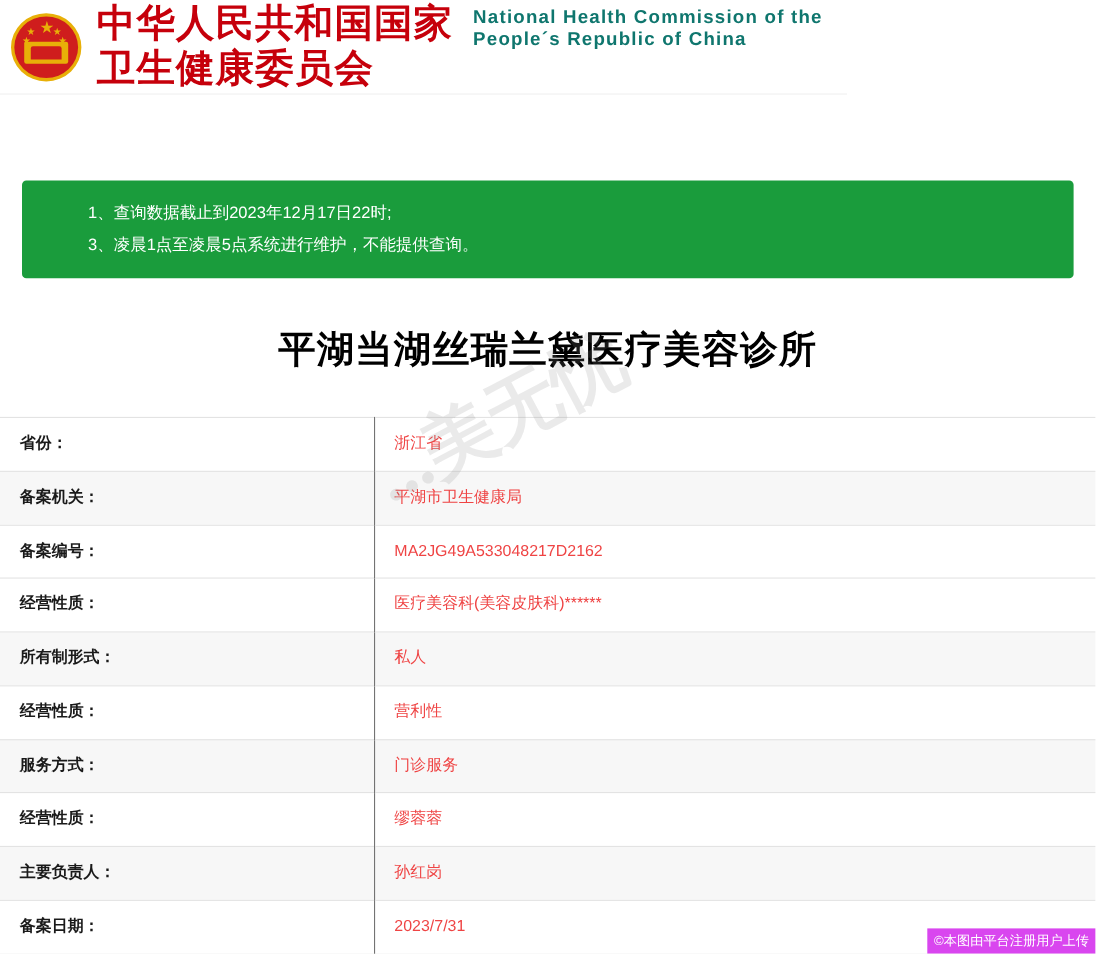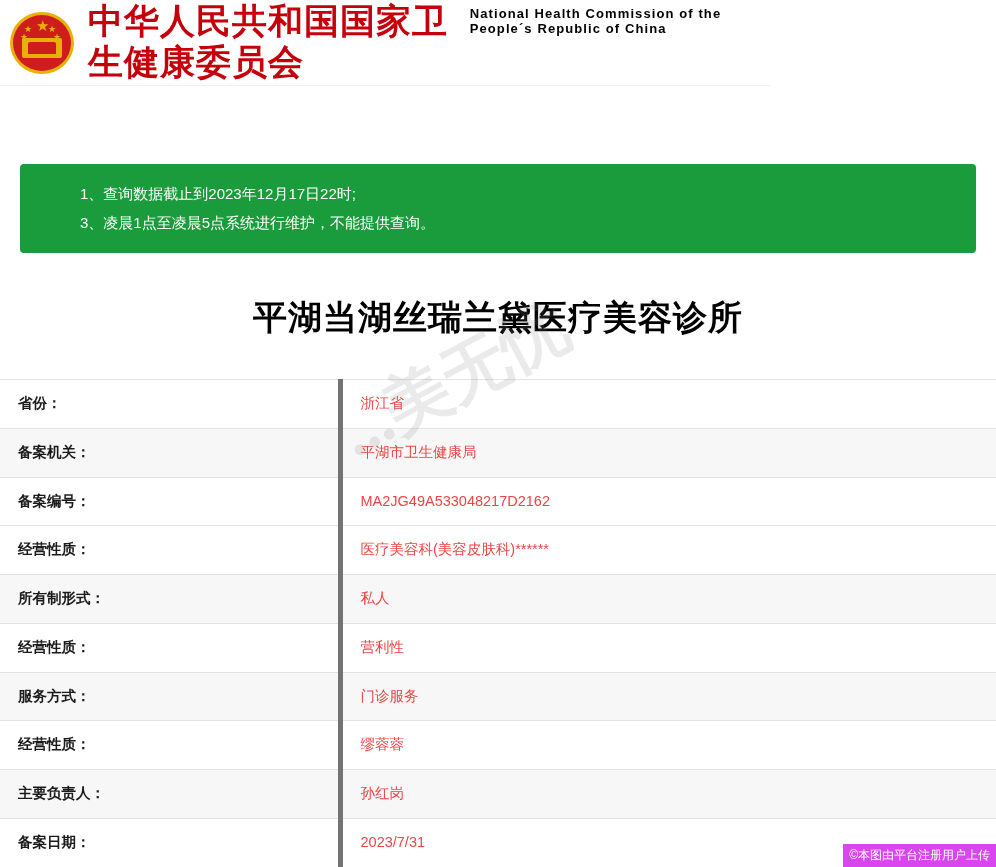--- a/index.html
+++ b/index.html
@@ -73,22 +73,22 @@
   .banner-text { display: flex; flex-direction: row; justify-content: center; }
   .banner-cn {
     color: #c6000b;
     font-size: 35px;
     font-weight: bold;
     letter-spacing: 1px;
     line-height: 1.15;
     font-family: "Liberation Serif", "DejaVu Serif", serif;
   }
   .banner-en {
-    color: #000000;
-    font-size: 13px;
+    color: #0f766e;
+    font-size: 17px;
     font-weight: bold;
     letter-spacing: 1.1px;
     margin-top: 4px;
     font-family: "Liberation Sans", sans-serif;
   }
 
   
   .notice-wrap {
     padding: 30px 20px 0 20px;
   }
@@ -126,21 +126,21 @@
   }
   table.info td {
     padding: 13px 0 13px 18px;
     vertical-align: middle;
     line-height: 1.5;
   }
   td.label {
     width: 340px;
     font-weight: bold;
     color: #1a1a1a;
-    border-right: 5px solid #737373;
+    border-right: 1px solid #737373;
   }
   td.value {
     color: #ef4444;
     padding-left: 22px;
     margin-top: 18px;
   }
   tr.alt td { background: #f7f7f7; }
   tr.plain td { background: #ffffff; }
 
   

